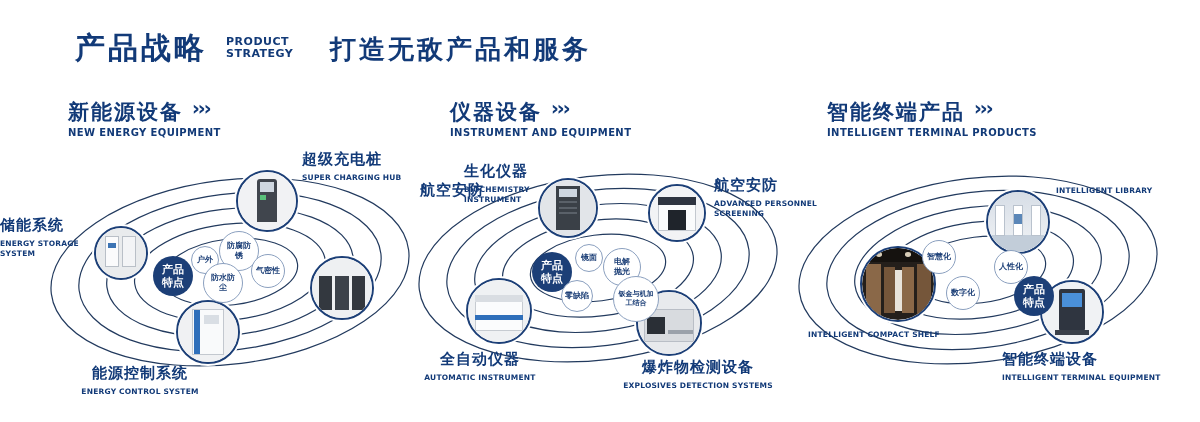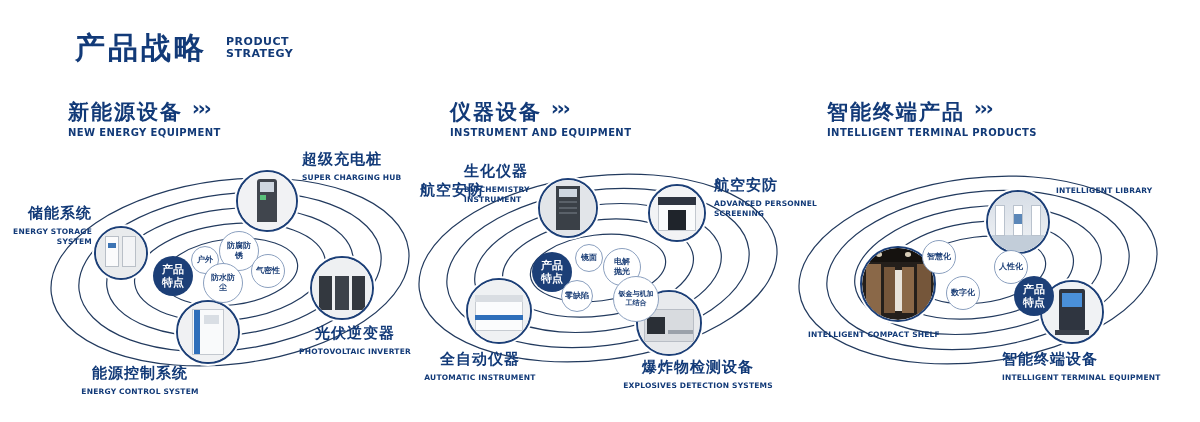--- a/index.html
+++ b/index.html
@@ -55,20 +55,21 @@
           <ellipse rx="68" ry="33"></ellipse>
       </g>
     </g>
   </svg>
 
   <div class="abs hdr-title" style="left:75px;top:28px">产品战略</div>
   <div class="abs hdr-sub" style="left:226px;top:36px">
     <div>PRODUCT</div>
     <div>STRATEGY</div>
   </div>
+  <div class="abs hdr-tagline" style="left:330px;top:32px">打造无敌产品和服务</div>
 
   <div class="abs sec-title" style="left:68px;top:98px">
     <span>新能源设备</span>
     <span class="chevrons">›››</span>
   </div>
   <div class="abs sec-sub" style="left:68px;top:127px">NEW ENERGY EQUIPMENT</div>
 
   <div class="abs sec-title" style="left:450px;top:98px">
     <span>仪器设备</span>
     <span class="chevrons">›››</span>
@@ -81,21 +82,21 @@
   </div>
   <div class="abs sec-sub" style="left:827px;top:127px">INTELLIGENT TERMINAL PRODUCTS</div>
 
   <div class="node" style="left:94px;top:226px;width:54px;height:54px">
     <div class="photo" style="background:#e9ebed">
       <div class="shape" style="left:18%;top:16%;width:28%;height:62%;background:#fbfbfc;border:1px solid #b9bfc7"></div>
       <div class="shape" style="left:52%;top:16%;width:28%;height:62%;background:#f3f4f6;border:1px solid #b9bfc7"></div>
       <div class="shape" style="left:24%;top:30%;width:16%;height:10%;background:#3d74b4"></div>
     </div>
   </div>
-  <div class="label" style="left:0;top:204px;width:92px;text-align:right">
+  <div class="label" style="left:0;top:216px;width:92px;text-align:left">
     <div class="cn cn-sm">储能系统</div>
     <div class="en">ENERGY STORAGE SYSTEM</div>
   </div>
 
   <div class="node" style="left:236px;top:170px;width:62px;height:62px">
     <div class="photo" style="background:#f1f2f4">
       <div class="shape" style="left:32%;top:12%;width:36%;height:74%;background:#40454d;border-radius:3px 3px 0 0"></div>
       <div class="shape" style="left:38%;top:18%;width:24%;height:16%;background:#cfd7e0"></div>
       <div class="shape" style="left:38%;top:40%;width:10%;height:8%;background:#59c07a"></div>
     </div>
@@ -105,24 +106,20 @@
     <div class="en">SUPER CHARGING HUB</div>
   </div>
 
   <div class="node" style="left:310px;top:256px;width:64px;height:64px">
     <div class="photo" style="background:#eef0f2">
       <div class="shape" style="left:12%;top:30%;width:22%;height:56%;background:#33383f"></div>
       <div class="shape" style="left:39%;top:30%;width:22%;height:56%;background:#3c424a"></div>
       <div class="shape" style="left:66%;top:30%;width:22%;height:56%;background:#33383f"></div>
       <div class="shape" style="left:14%;top:36%;width:74%;height:4%;background:#6b7starter"></div>
     </div>
-  </div>
-  <div class="label" style="left:296px;top:324px;width:118px;text-align:center">
-    <div class="cn">光伏逆变器</div>
-    <div class="en">PHOTOVOLTAIC INVERTER</div>
   </div>
 
   <div class="node" style="left:176px;top:300px;width:64px;height:64px">
     <div class="photo" style="background:#f0f1f3">
       <div class="shape" style="left:24%;top:12%;width:52%;height:76%;background:#f9fafb;border:1px solid #c3c8cf"></div>
       <div class="shape" style="left:27%;top:14%;width:10%;height:72%;background:#2f6fba"></div>
       <div class="shape" style="left:44%;top:22%;width:24%;height:14%;background:#d9dee4"></div>
     </div>
   </div>
   <div class="label" style="left:72px;top:364px;width:136px;text-align:center">

